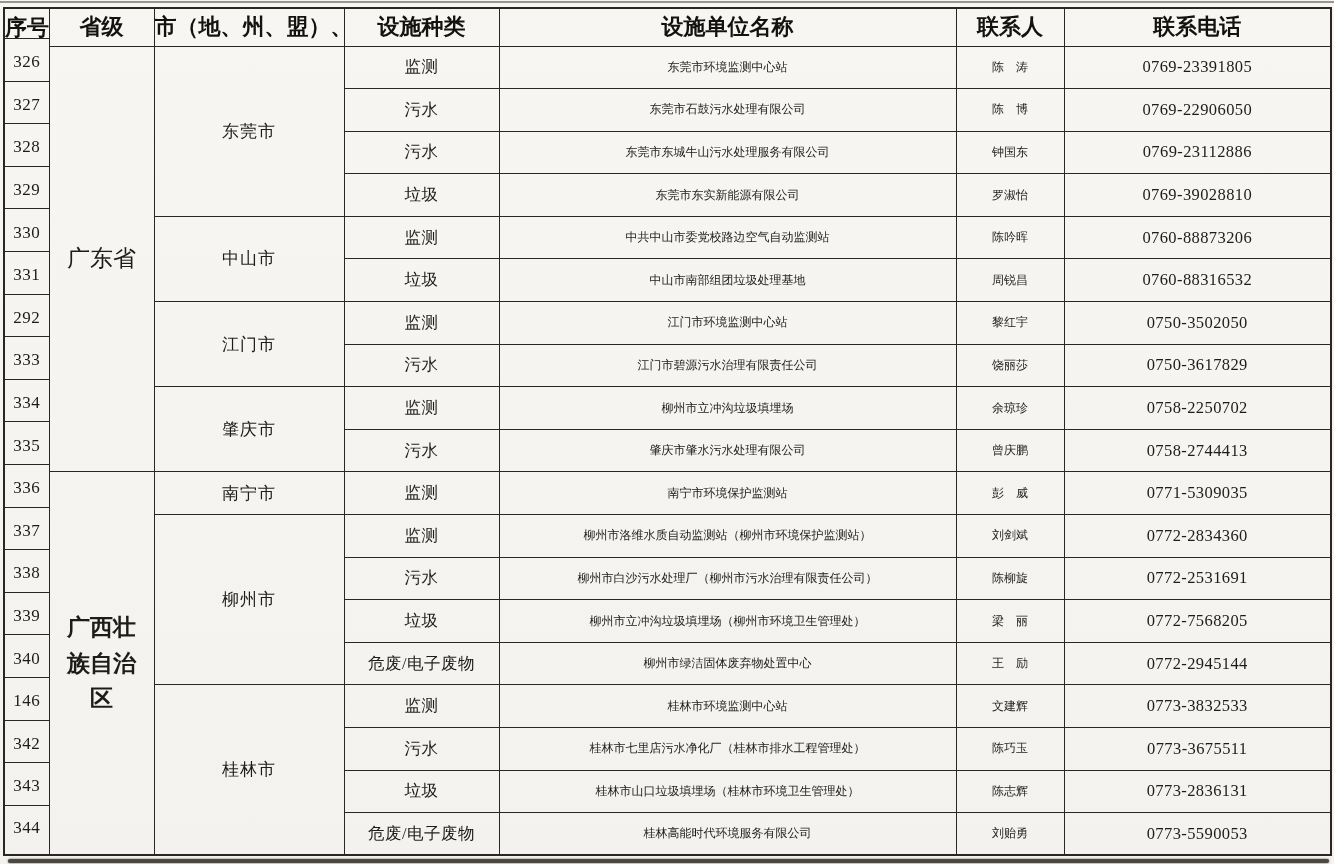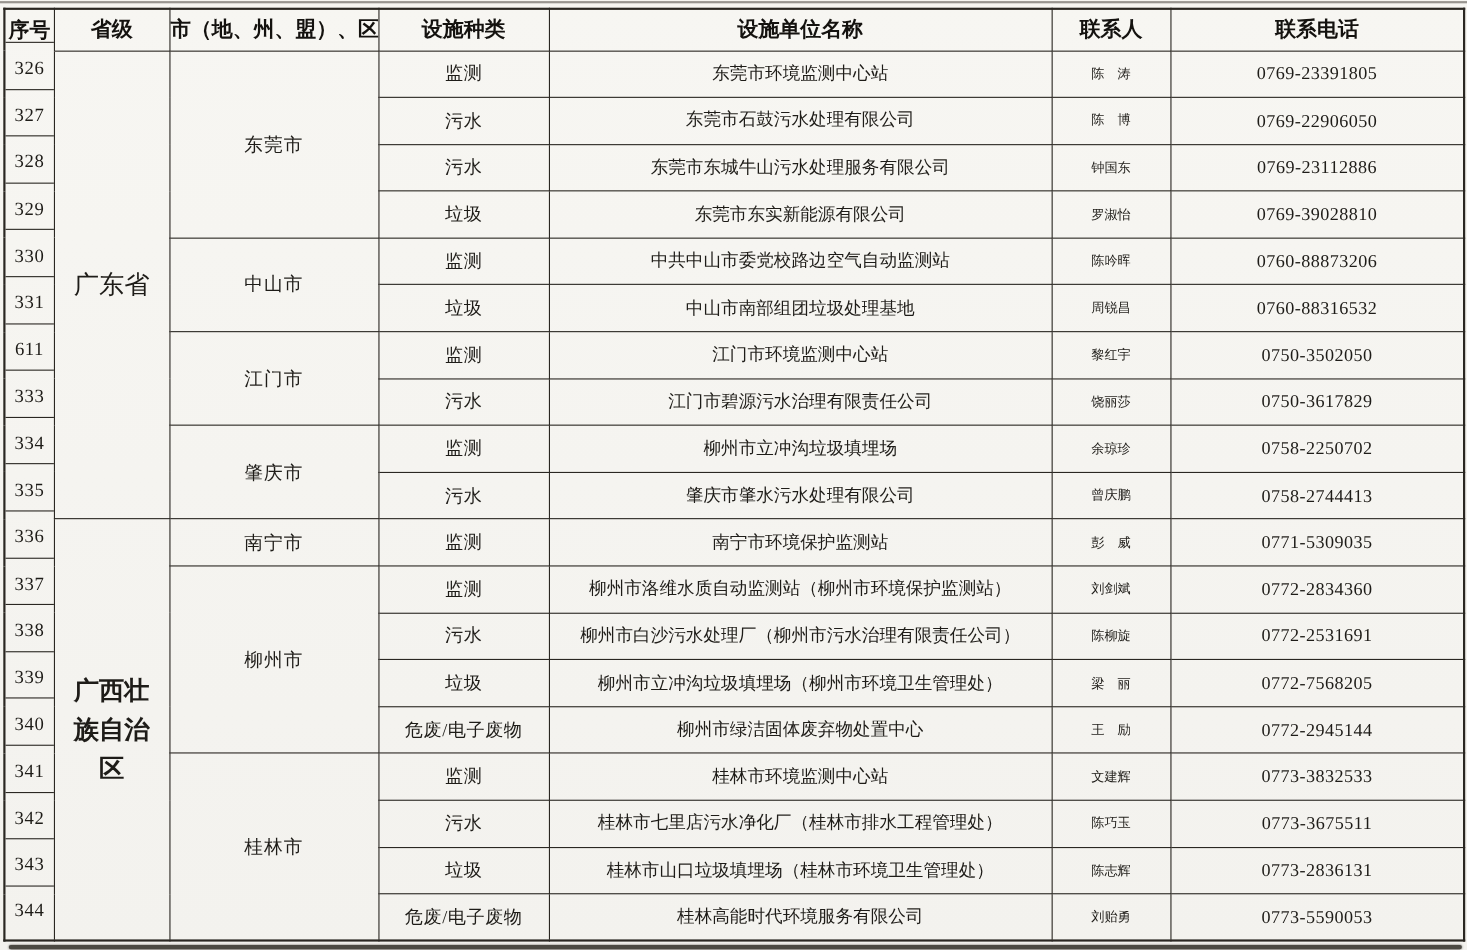--- a/index.html
+++ b/index.html
@@ -21,38 +21,38 @@
   th,td{
     border:1.6px solid #2a2722;
     text-align:center;vertical-align:middle;
     padding:0;overflow:hidden;
   }
   table.facility{border:2.2px solid #2a2722;}
   thead tr{height:38px;}
   tbody tr{height:42.6px;}
   th{
     font-family:"Liberation Sans","DejaVu Sans",sans-serif;
-    font-weight:bold;font-size:19px;white-space:nowrap;
+    font-weight:bold;font-size:22px;white-space:nowrap;
     color:#14120f;
   }
   td{font-size:17px;}
   
   th.seq,td.seq{border-bottom:none;position:relative;}
   td.seq{border-top:none;}
   th.seq::after,td.seq::after{
     content:"";position:absolute;left:-2px;right:-2px;bottom:7px;
     border-top:1.6px solid #2a2722;
   }
   tbody tr:last-child td.seq::after{display:none;}
   td.seq span{display:inline-block;transform:translateY(-5px);letter-spacing:.5px;text-align:right;}
   td.province{font-size:23px;line-height:1.55;}
   td.province .inner{width:78px;margin:0 auto;}
   td.city{font-size:17px;letter-spacing:1px;}
   td.type{font-size:16.5px;letter-spacing:.5px;}
-  td.name{font-size:16px;white-space:nowrap;margin-top:31px;}
+  td.name{font-size:12px;white-space:nowrap;margin-top:31px;}
   td.contact{font-size:12px;}
   td.phone{font-size:16.5px;letter-spacing:.4px;white-space:nowrap;margin-left:44px;}
   .bottom-edge{
     position:absolute;left:8px;right:5px;bottom:1px;height:4px;
     background:#34312b;border-radius:2px;opacity:.88;
     box-shadow:0 0 2px #34312b;
   }
   .top-edge{
     position:absolute;left:0;right:0;top:1px;height:2px;
     background:#4a463f;opacity:.55;
@@ -125,21 +125,21 @@
           <td class="phone">0760-88873206</td>
         </tr>
         <tr>
           <td class="seq"><span>331</span></td>
           <td class="type">垃圾</td>
           <td class="name">中山市南部组团垃圾处理基地</td>
           <td class="contact">周锐昌</td>
           <td class="phone">0760-88316532</td>
         </tr>
         <tr>
-          <td class="seq"><span>611</span></td>
+          <td class="seq"><span>292</span></td>
           <td class="city" rowspan="2">江门市</td>
           <td class="type">监测</td>
           <td class="name">江门市环境监测中心站</td>
           <td class="contact">黎红宇</td>
           <td class="phone">0750-3502050</td>
         </tr>
         <tr>
           <td class="seq"><span>333</span></td>
           <td class="type">污水</td>
           <td class="name">江门市碧源污水治理有限责任公司</td>
@@ -193,21 +193,21 @@
           <td class="phone">0772-7568205</td>
         </tr>
         <tr>
           <td class="seq"><span>340</span></td>
           <td class="type">危废/电子废物</td>
           <td class="name">柳州市绿洁固体废弃物处置中心</td>
           <td class="contact">王　励</td>
           <td class="phone">0772-2945144</td>
         </tr>
         <tr>
-          <td class="seq"><span>341</span></td>
+          <td class="seq"><span>146</span></td>
           <td class="city" rowspan="4">桂林市</td>
           <td class="type">监测</td>
           <td class="name">桂林市环境监测中心站</td>
           <td class="contact">文建辉</td>
           <td class="phone">0773-3832533</td>
         </tr>
         <tr>
           <td class="seq"><span>342</span></td>
           <td class="type">污水</td>
           <td class="name">桂林市七里店污水净化厂（桂林市排水工程管理处）</td>

